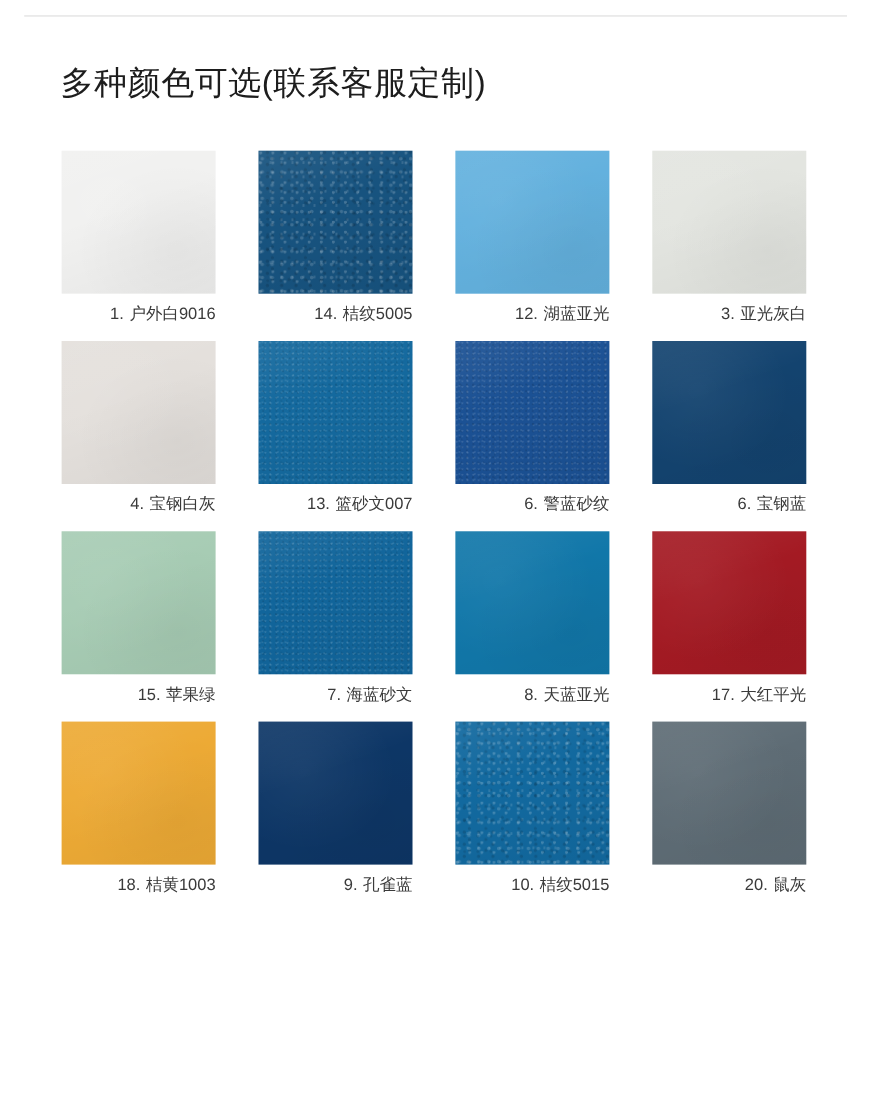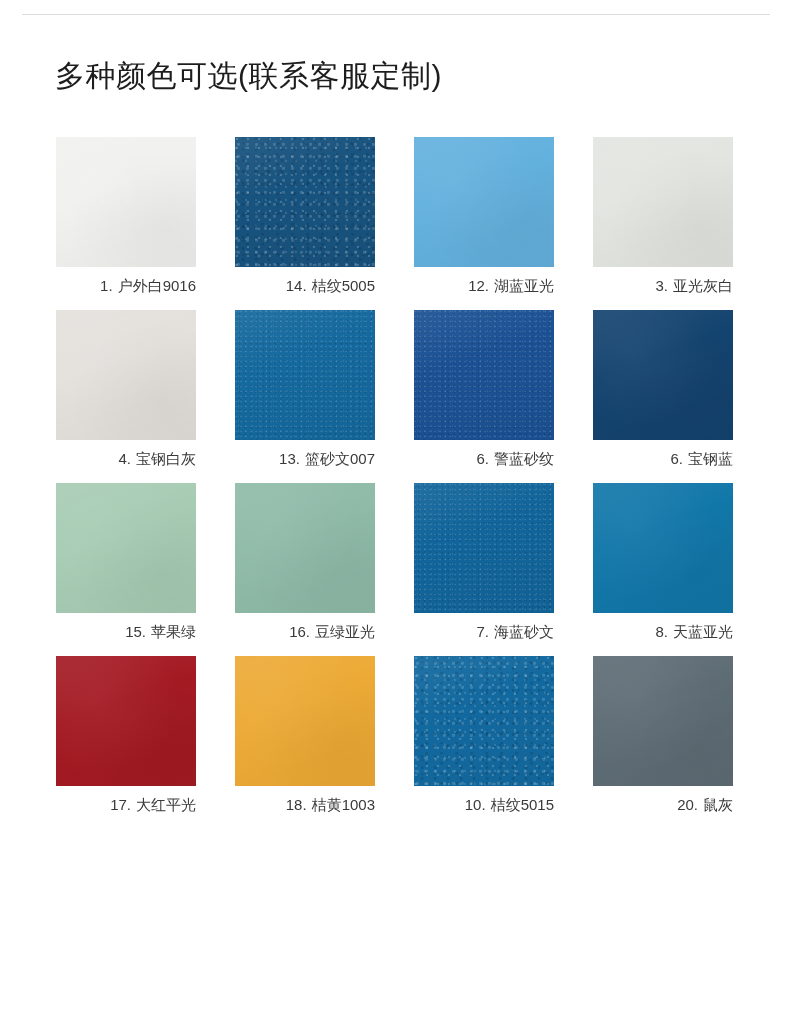--- a/index.html
+++ b/index.html
@@ -164,40 +164,40 @@
       </div>
       <div class="swatch-cell">
         <div class="swatch-chip tex-matte" style="background-color: rgb(19, 67, 111);"></div>
         <div class="swatch-label"><span class="swatch-index">6.</span><span class="swatch-name">宝钢蓝</span></div>
       </div>
       <div class="swatch-cell">
         <div class="swatch-chip tex-matte" style="background-color: rgb(167, 204, 180);"></div>
         <div class="swatch-label"><span class="swatch-index">15.</span><span class="swatch-name">苹果绿</span></div>
       </div>
       <div class="swatch-cell">
-        <div class="swatch-chip tex-matte" style="background-color: rgb(143, 187, 168);"></div>
-        <div class="swatch-label"><span class="swatch-index">16.</span><span class="swatch-name">豆绿亚光</span></div>
-      </div>
-      <div class="swatch-cell">
         <div class="swatch-chip tex-sand" style="background-color: rgb(17, 101, 155);"></div>
         <div class="swatch-label"><span class="swatch-index">7.</span><span class="swatch-name">海蓝砂文</span></div>
       </div>
       <div class="swatch-cell">
         <div class="swatch-chip tex-matte" style="background-color: rgb(17, 119, 169);"></div>
         <div class="swatch-label"><span class="swatch-index">8.</span><span class="swatch-name">天蓝亚光</span></div>
       </div>
       <div class="swatch-cell">
         <div class="swatch-chip tex-matte" style="background-color: rgb(164, 26, 35);"></div>
         <div class="swatch-label"><span class="swatch-index">17.</span><span class="swatch-name">大红平光</span></div>
       </div>
       <div class="swatch-cell">
         <div class="swatch-chip tex-matte" style="background-color: rgb(237, 170, 53);"></div>
         <div class="swatch-label"><span class="swatch-index">18.</span><span class="swatch-name">桔黄1003</span></div>
       </div>
       <div class="swatch-cell">
+        <div class="swatch-chip tex-matte" style="background-color: rgb(13, 54, 102);"></div>
+        <div class="swatch-label"><span class="swatch-index">9.</span><span class="swatch-name">孔雀蓝</span></div>
+      </div>
+      <div class="swatch-cell">
         <div class="swatch-chip tex-orange-peel" style="background-color: rgb(18, 105, 159);"></div>
         <div class="swatch-label"><span class="swatch-index">10.</span><span class="swatch-name">桔纹5015</span></div>
       </div>
       <div class="swatch-cell">
         <div class="swatch-chip tex-matte" style="background-color: rgb(94, 108, 117);"></div>
         <div class="swatch-label"><span class="swatch-index">20.</span><span class="swatch-name">鼠灰</span></div>
       </div>
     </div>
 
 </div>

